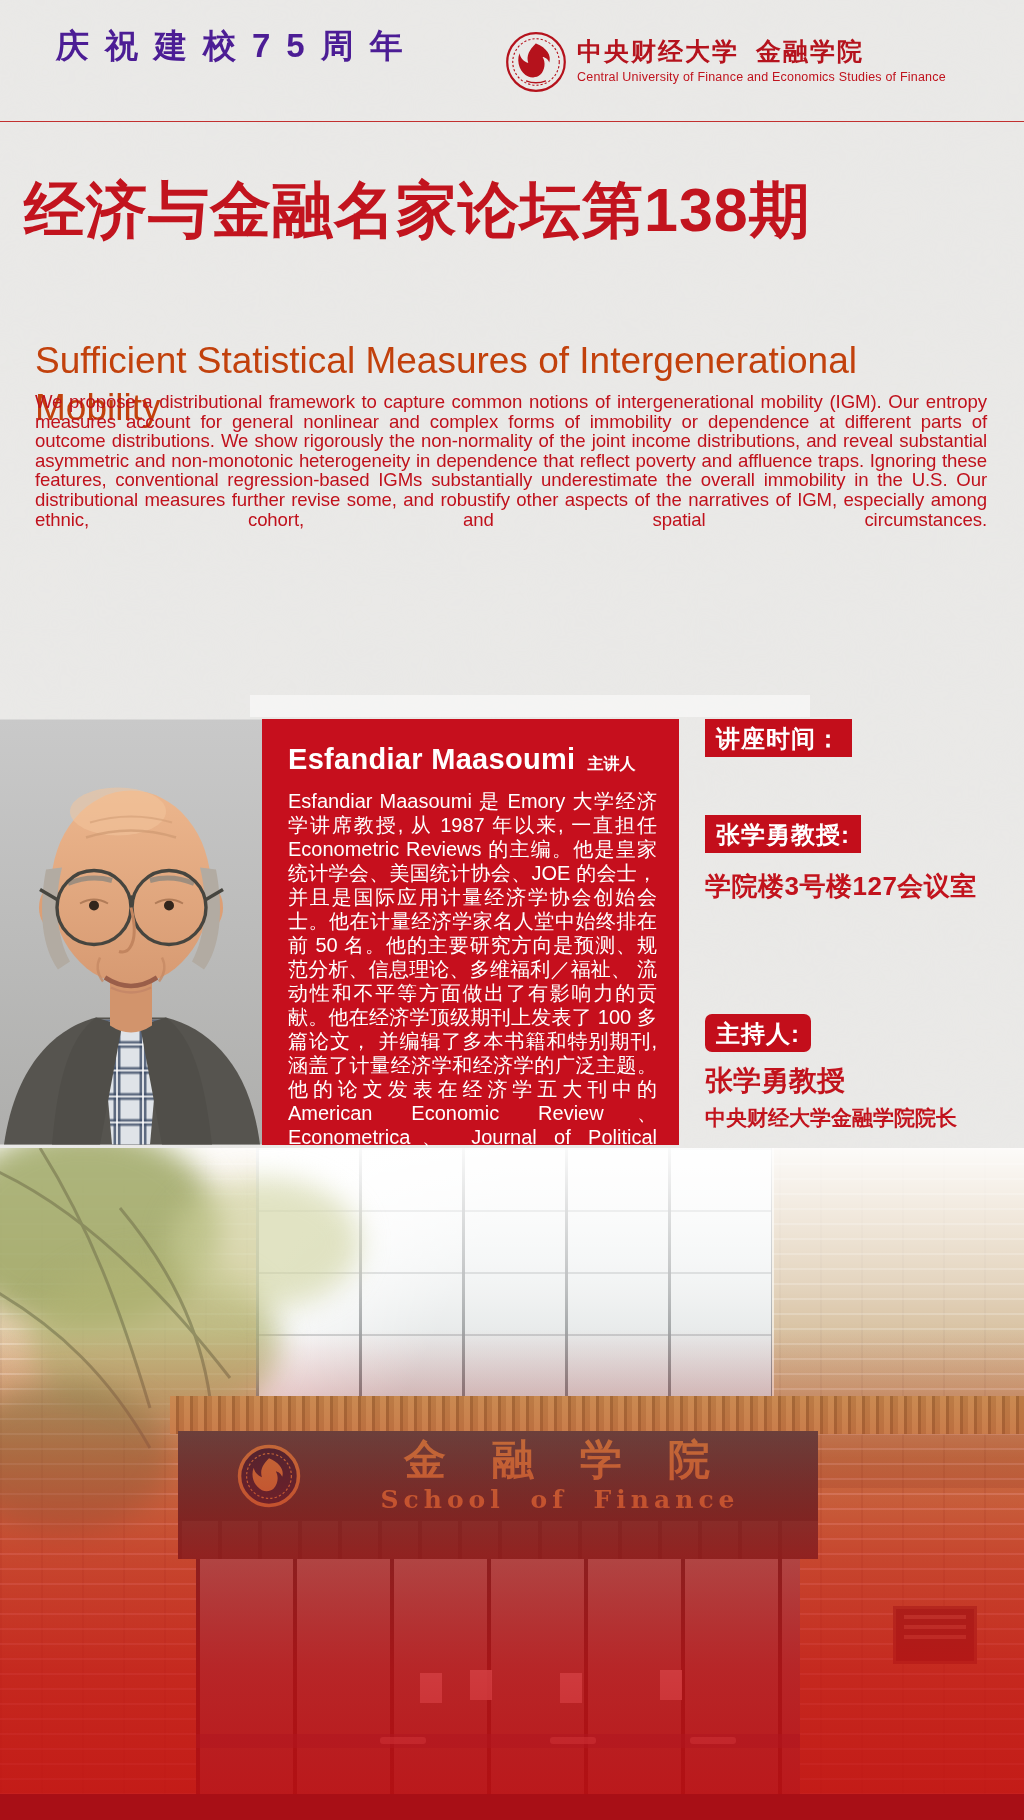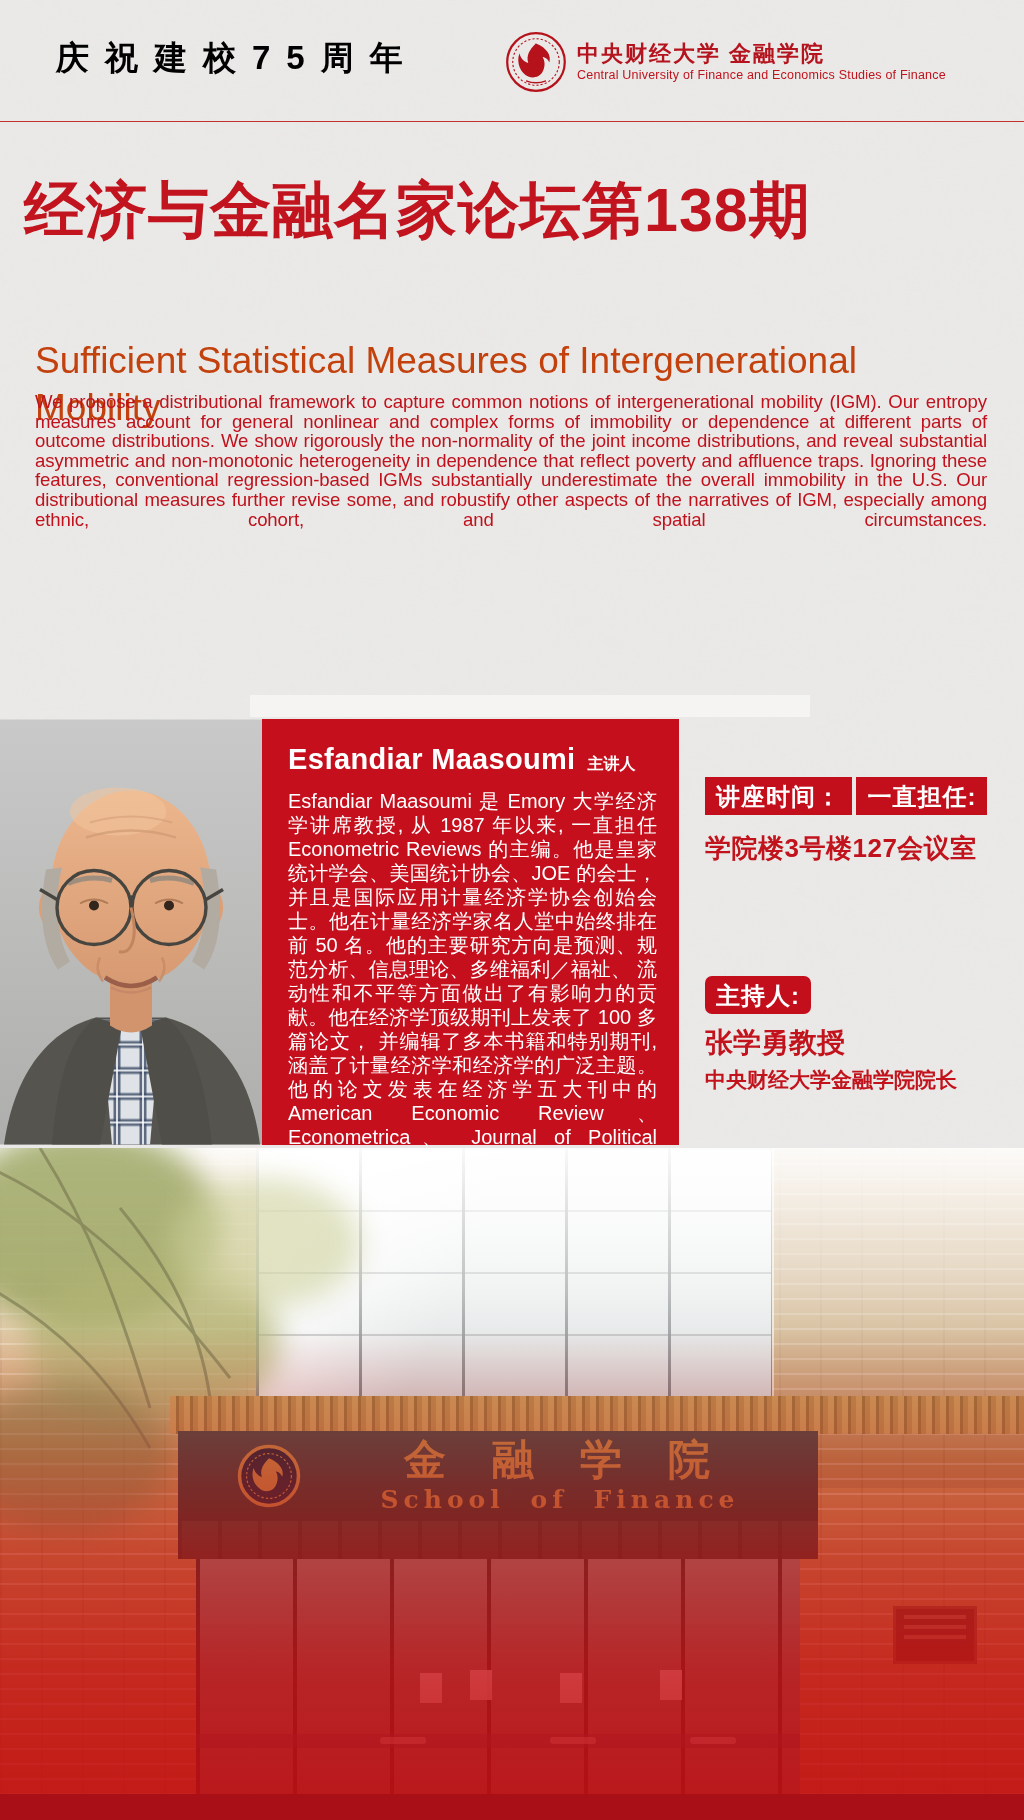--- a/index.html
+++ b/index.html
@@ -3,25 +3,25 @@
 <meta charset="utf-8">
 <style>
   html,body{margin:0;padding:0;}
   body{width:1024px;height:1820px;background:#eae9e7;font-family:"Liberation Sans",sans-serif;position:relative;overflow:hidden;}
   .poster{position:absolute;inset:0;width:1024px;height:1820px;overflow:hidden;}
 
   
   .texture{position:absolute;left:0;top:0;width:1024px;height:1160px;opacity:.55;}
 
   
-  .anniversary{position:absolute;left:56px;top:36px;font-size:33px;font-weight:700;color:#000000;letter-spacing:16px;white-space:nowrap;}
+  .anniversary{position:absolute;left:56px;top:24px;font-size:33px;font-weight:700;color:#4c1d95;letter-spacing:16px;white-space:nowrap;}
   .logo-group{position:absolute;left:505px;top:22px;width:480px;height:80px;display:flex;align-items:center;}
   .seal{width:62px;height:62px;flex:0 0 auto;margin-right:10px;}
   .logo-text{display:flex;flex-direction:column;}
-  .logo-cn{font-family:Liberation Sans, sans-serif;font-weight:700;font-size:22px;color:#b5131d;letter-spacing:2px;white-space:nowrap;line-height:1.1;}
+  .logo-cn{font-family:Liberation Mono, monospace;font-weight:700;font-size:25px;color:#b5131d;letter-spacing:2px;white-space:nowrap;line-height:1.1;}
   .logo-en{font-size:12.5px;color:#c0131d;margin-top:2px;letter-spacing:.2px;white-space:nowrap;}
   .header-divider{position:absolute;left:0;top:121px;width:1024px;border-top:1.6px solid #c2302f;}
 
   
   .forum-title{position:absolute;left:0;top:170px;width:1024px;font-size:61px;font-weight:700;color:#c2141e;letter-spacing:1px;white-space:nowrap;padding-left:24px;}
   .lecture-title{position:absolute;left:35px;top:298px;width:930px;font-size:37px;font-weight:400;color:#c2410c;line-height:1.26;margin-top:40px;}
   .abstract{position:absolute;left:35px;top:392px;width:952px;font-size:18.6px;color:#c0111c;line-height:19.6px;text-align:justify;letter-spacing:-0.1px;}
   .abstract::after{content:"";display:inline-block;width:100%;}
 
   .light-band{position:absolute;left:250px;top:695px;width:560px;height:22px;background:rgba(255,255,255,.5);}
@@ -191,21 +191,21 @@
   <div class="speaker-panel">
     <div class="speaker-head">
       <span class="speaker-name">Esfandiar Maasoumi</span>
       <span class="speaker-role">主讲人</span>
     </div>
     <div class="speaker-bio">Esfandiar Maasoumi 是 Emory 大学经济学讲席教授, 从 1987 年以来, 一直担任 Econometric Reviews 的主编。他是皇家统计学会、美国统计协会、JOE 的会士， 并且是国际应用计量经济学协会创始会士。他在计量经济学家名人堂中始终排在前 50 名。他的主要研究方向是预测、规范分析、信息理论、多维福利／福祉、 流动性和不平等方面做出了有影响力的贡献。他在经济学顶级期刊上发表了 100 多篇论文， 并编辑了多本书籍和特别期刊, 涵盖了计量经济学和经济学的广泛主题。他的论文发表在经济学五大刊中的 American Economic Review、 Econometrica、 Journal of Political Economy、 Review of Economic Studies 以及计量经济学顶刊和统计学顶刊中的 Journal of Econometrics、 Review of Economics and Statistics、 Journal of Business and Economic Statistics、 Journal of Applied Econometric、 Biometrika 等期刊上。</div>
   </div>
 
   <div class="details">
     <span class="badge">讲座时间：</span>
-    <span class="badge loc-badge">一直担任:</span>
+    <span class="badge loc-badge">张学勇教授:</span>
     <div class="loc-line detail-big">学院楼3号楼127会议室</div>
     <span class="badge host-badge">主持人:</span>
     <div class="host-name detail-big">张学勇教授</div>
     <div class="host-title detail-big">中央财经大学金融学院院长</div>
   </div>
 
   <div class="building">
     <div class="right-col-tint"></div>
     <div class="concrete-edge"></div>
     <div class="windows"></div>

